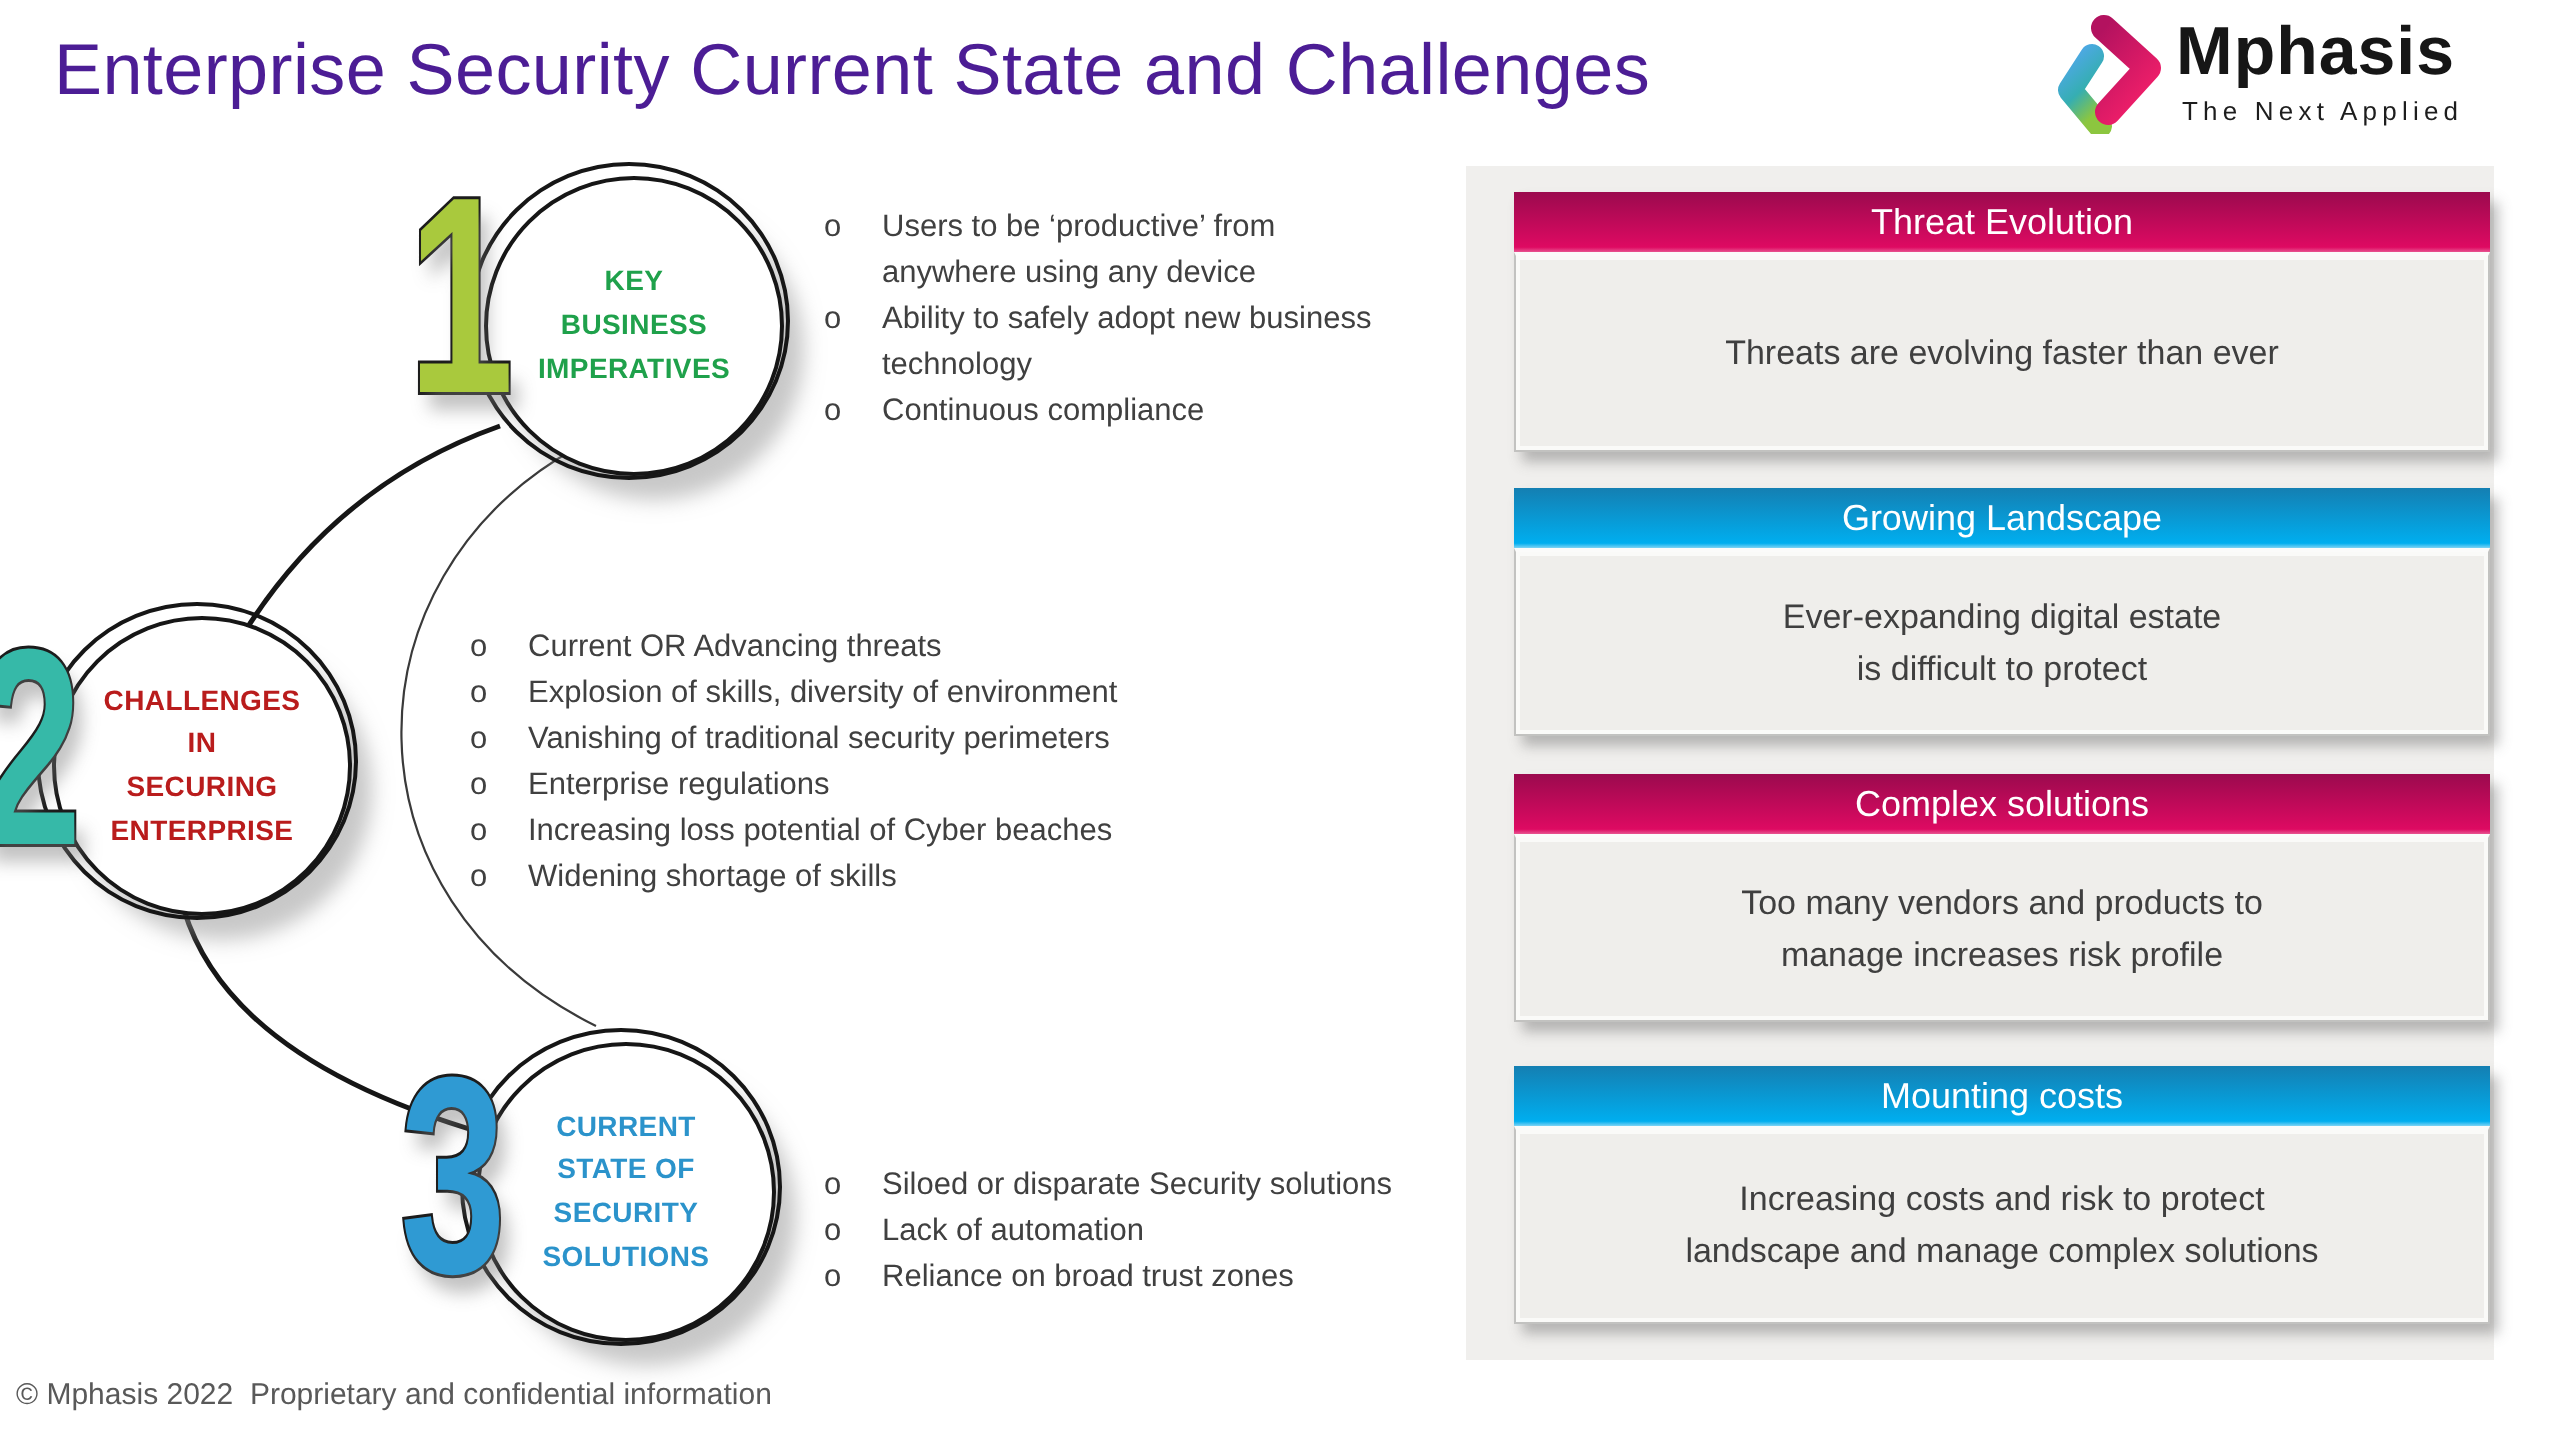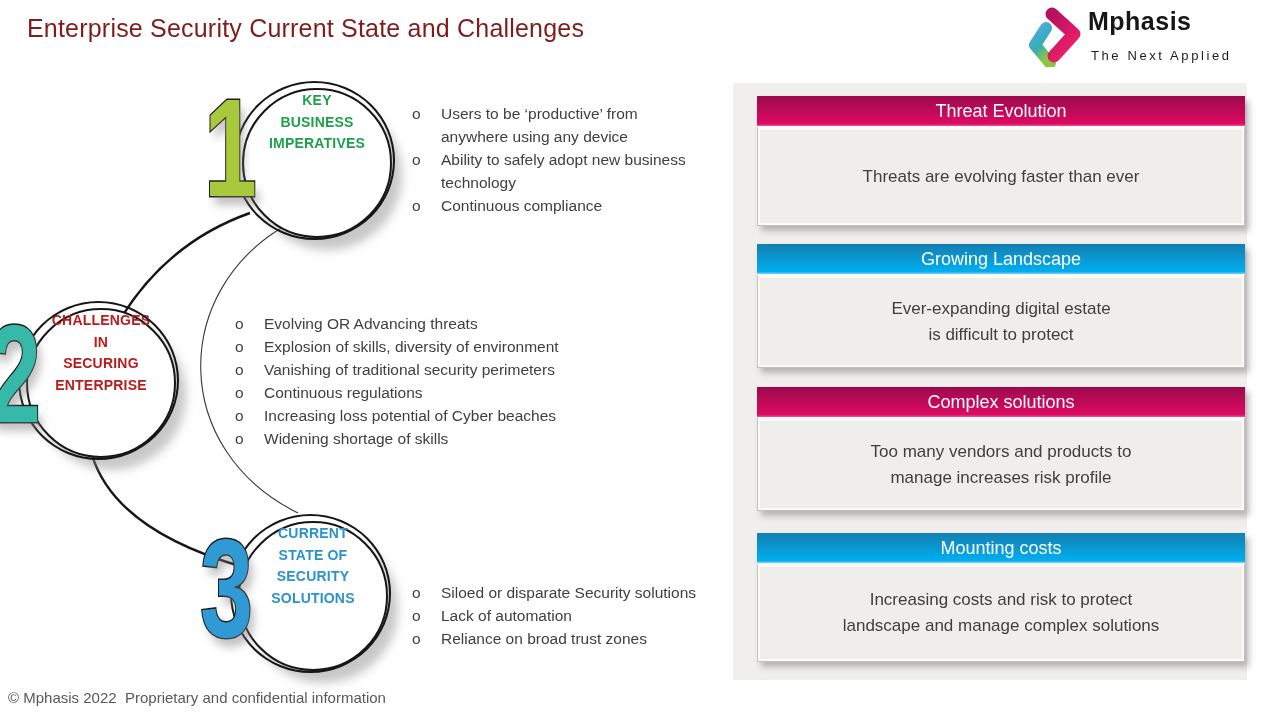--- a/index.html
+++ b/index.html
@@ -8,49 +8,49 @@
   .slide {
     position: relative;
     width: 1280px; height: 720px;
     background: #ffffff;
     overflow: hidden;
   }
 
   
   .title {
     position: absolute; left: 27px; top: 14px;
-    font-size: 25px; color: #7f1d1d; letter-spacing: 0.2px;
+    font-size: 36px; color: #4c1d95; letter-spacing: 0.2px;
     white-space: nowrap;
   }
   .footer {
     position: absolute; left: 8px; top: 689px;
     font-size: 15px; color: #595959; white-space: pre-wrap;
   }
 
   
   .logo { position: absolute; left: 1028px; top: 5px; width: 225px; height: 62px; }
   .logo-mark { position: absolute; left: 0; top: 2px; }
   .logo-brand {
     position: absolute; left: 60px; top: 2px;
-    font-size: 25px; font-weight: bold; color: #161616; letter-spacing: 0.5px;
+    font-size: 34px; font-weight: bold; color: #161616; letter-spacing: 0.5px;
   }
   .logo-tagline {
     position: absolute; left: 63px; top: 43px;
     font-size: 13px; font-weight: normal; color: #1d1d1d; letter-spacing: 2.6px;
     white-space: nowrap;
   }
 
   
   .connectors { position: absolute; left: 0; top: 0; z-index: 0; }
 
   
   .node-circle {
     position: absolute; width: 150px; height: 150px;
     background: #fff; border: 2px solid #161616; border-radius: 50%;
-    display: flex; justify-content: center;
+    display: flex; align-items: center; justify-content: center;
     box-shadow: 10px 12px 10px rgba(145,145,145,0.5);
     z-index: 2; text-align: center;
   }
   .node-circle::before {
     content: ""; position: absolute; border-radius: 50%;
     inset: -9px -5px -4px -10px; border: 2px solid #161616;
   }
   .node-label {
     font-size: 14px; font-weight: bold; line-height: 1.55;
     white-space: pre-line; letter-spacing: 0.2px; padding: 0 6px;
@@ -162,33 +162,33 @@
   <div class="node-circle circle-2">
     <div class="node-label label-teal">CHALLENGES
 IN
 SECURING
 ENTERPRISE</div>
   </div>
   <div class="numeral numeral-2">2</div>
   <ul class="bullets list-2">
     <li>
         <span class="marker">o</span>
-        <span class="text">Evolving OR Advancing threats</span>
+        <span class="text">Current OR Advancing threats</span>
       </li>
     <li>
         <span class="marker">o</span>
         <span class="text">Explosion of skills, diversity of environment</span>
       </li>
     <li>
         <span class="marker">o</span>
         <span class="text">Vanishing of traditional security perimeters</span>
       </li>
     <li>
         <span class="marker">o</span>
-        <span class="text">Continuous regulations</span>
+        <span class="text">Enterprise regulations</span>
       </li>
     <li>
         <span class="marker">o</span>
         <span class="text">Increasing loss potential of Cyber beaches</span>
       </li>
     <li>
         <span class="marker">o</span>
         <span class="text">Widening shortage of skills</span>
       </li>
   </ul>

